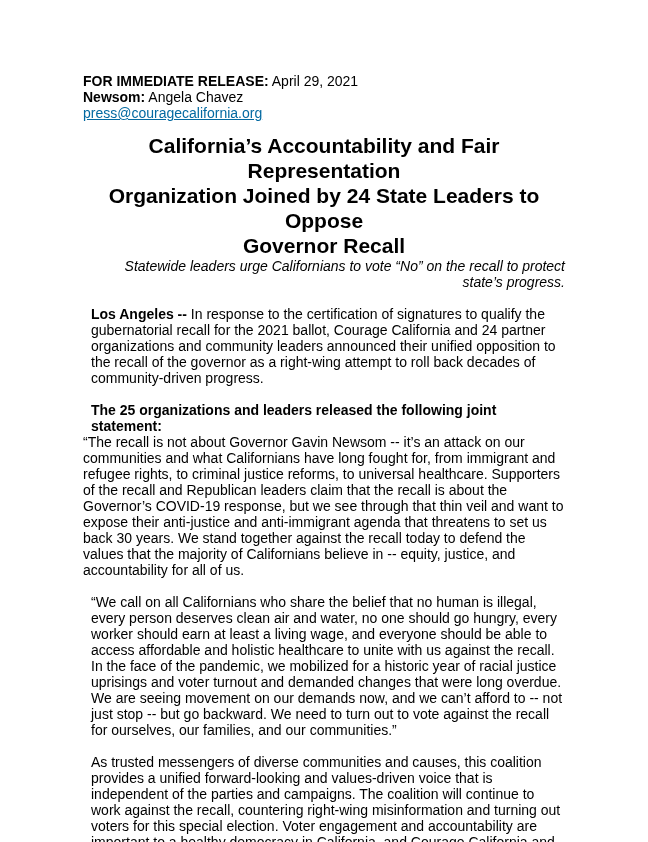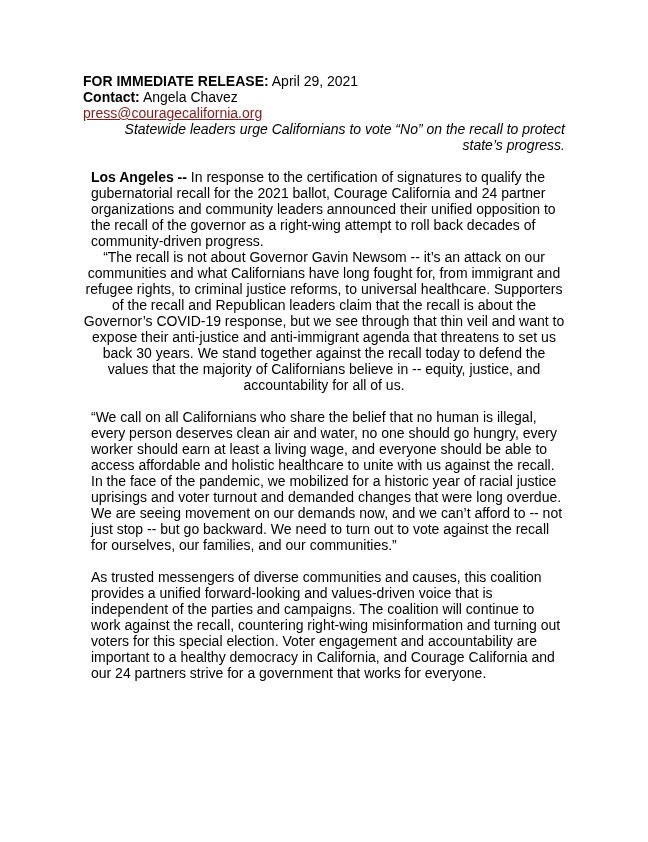--- a/index.html
+++ b/index.html
@@ -13,55 +13,61 @@
     font-family: "Liberation Sans", sans-serif;
     font-size: 14px;
     line-height: 16px;
     box-sizing: border-box;
     padding: 73px 73px 0 73px;
     overflow: hidden;
   }
   .b { font-weight: bold; }
   .meta-line { margin: 0; }
   a.email {
-    color: #7f1d1d;
+    color: #0369a1;
     text-decoration: underline;
     cursor: pointer;
   }
   .title {
     margin: 12px 0 0 0;
     font-size: 21px;
     line-height: 25px;
     font-weight: bold;
     text-align: center;
   }
   .subtitle {
     margin: 0;
     text-align: right;
     font-style: italic;
   }
   p.para { margin: 16px 0 0 8px; }
-  p.nogap { margin: 0; text-align: center; }
+  p.nogap { margin: 0; }
 </style>
 </head>
 <body>
 
 <div class="page">
 
   <div class="meta">
     <div class="meta-line"><span class="b">FOR IMMEDIATE RELEASE:</span><span> April 29, 2021</span></div>
-    <div class="meta-line"><span class="b">Contact:</span><span> Angela Chavez</span></div>
+    <div class="meta-line"><span class="b">Newsom:</span><span> Angela Chavez</span></div>
     <div class="meta-line"><a class="email" href="#">press@couragecalifornia.org</a></div>
   </div>
 
+  <h1 class="title">
+    <div>California’s Accountability and Fair Representation</div>
+    <div>Organization Joined by 24 State Leaders to Oppose</div>
+    <div>Governor Recall</div>
+  </h1>
 
   <div class="subtitle">Statewide leaders urge Californians to vote “No” on the recall to protect state’s progress.</div>
 
   <p class="para"><span class="b">Los Angeles --</span><span> In response to the certification of signatures to qualify the gubernatorial recall for the 2021 ballot, Courage California and 24 partner organizations and community leaders announced their unified opposition to the recall of the governor as a right-wing attempt to roll back decades of community-driven progress.</span></p>
 
+  <p class="para b">The 25 organizations and leaders released the following joint statement:</p>
 
   <p class="nogap">“The recall is not about Governor Gavin Newsom -- it’s an attack on our communities and what Californians have long fought for, from immigrant and refugee rights, to criminal justice reforms, to universal healthcare. Supporters of the recall and Republican leaders claim that the recall is about the Governor’s COVID-19 response, but we see through that thin veil and want to expose their anti-justice and anti-immigrant agenda that threatens to set us back 30 years. We stand together against the recall today to defend the values that the majority of Californians believe in -- equity, justice, and accountability for all of us.</p>
 
   <p class="para">“We call on all Californians who share the belief that no human is illegal, every person deserves clean air and water, no one should go hungry, every worker should earn at least a living wage, and everyone should be able to access affordable and holistic healthcare to unite with us against the recall. In the face of the pandemic, we mobilized for a historic year of racial justice uprisings and voter turnout and demanded changes that were long overdue. We are seeing movement on our demands now, and we can’t afford to -- not just stop -- but go backward. We need to turn out to vote against the recall for ourselves, our families, and our communities.”</p>
 
   <p class="para">As trusted messengers of diverse communities and causes, this coalition provides a unified forward-looking and values-driven voice that is independent of the parties and campaigns. The coalition will continue to work against the recall, countering right-wing misinformation and turning out voters for this special election. Voter engagement and accountability are important to a healthy democracy in California, and Courage California and our 24 partners strive for a government that works for everyone.</p>
 
 </div>
 
 </body></html>

